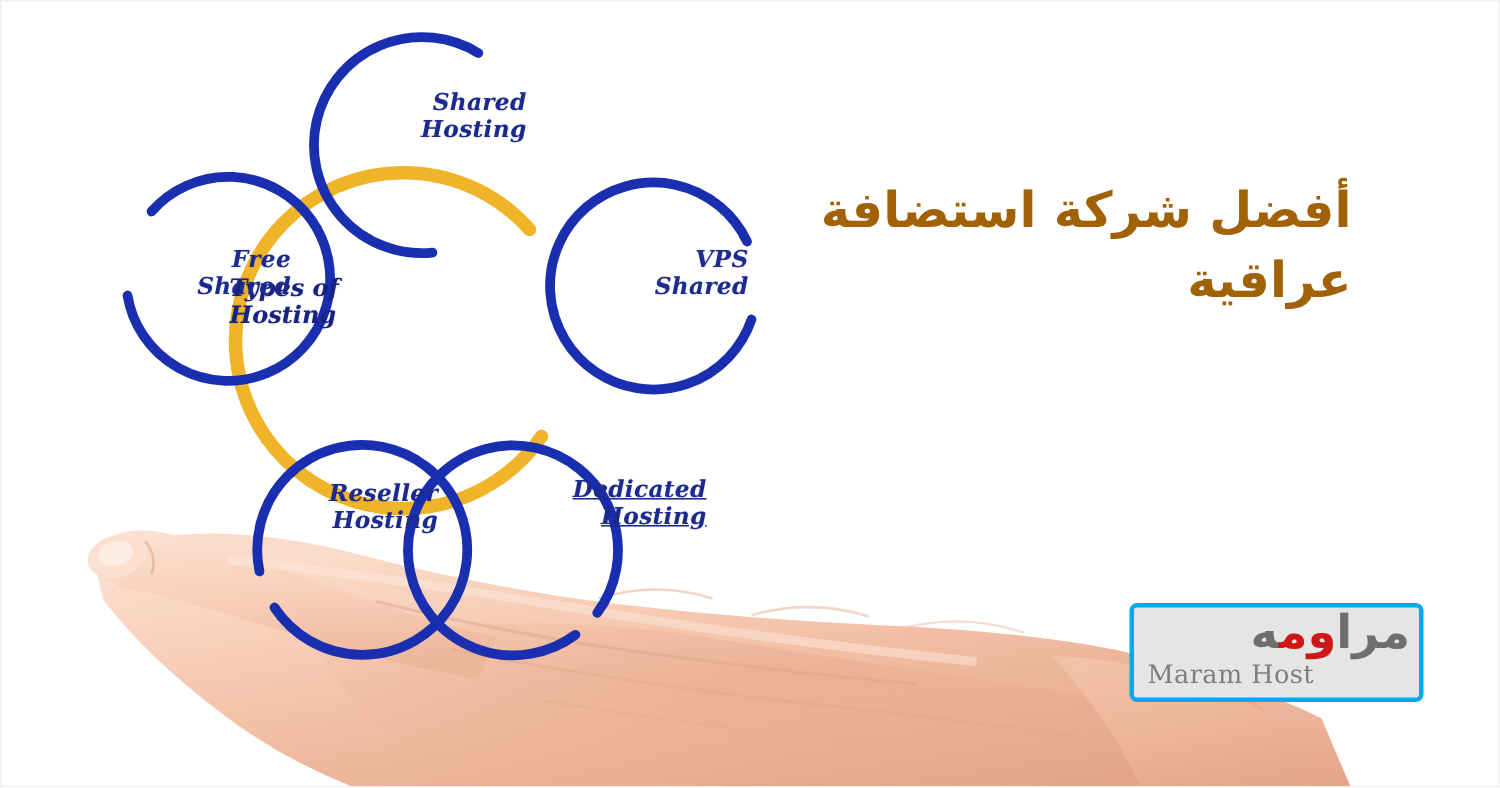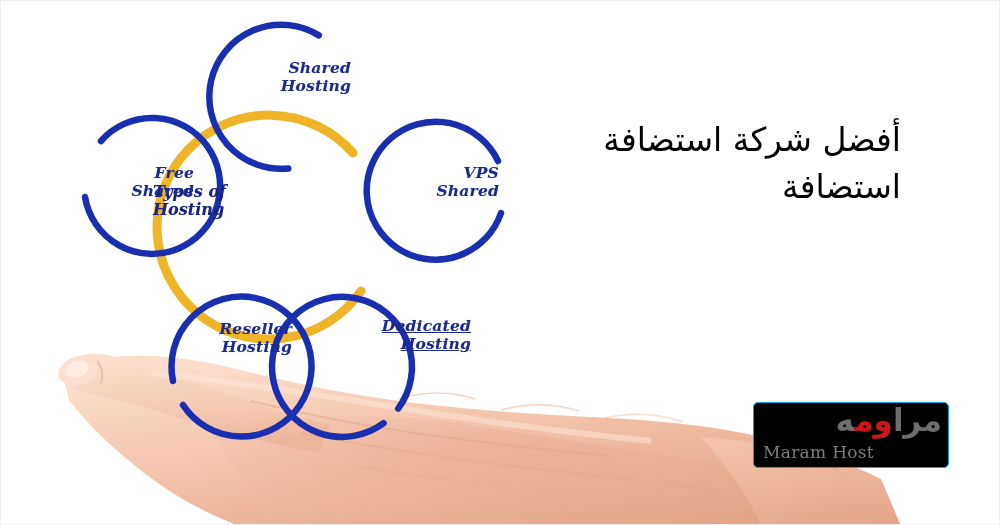--- a/index.html
+++ b/index.html
@@ -68,37 +68,37 @@
   }
 
   
   #headline {
     position: absolute;
     right: 98px;
     top: 116px;
     width: 420px;
     text-align: right;
     direction: rtl;
-    color: #000000;
+    color: #a16207;
     font-family: "DejaVu Sans", sans-serif;
-    font-weight: normal;
+    font-weight: bold;
     font-size: 33px;
     line-height: 1.42;
   }
 
   
   #logo {
     position: absolute;
     left: 752px;
     top: 401px;
     width: 196px;
     height: 66px;
-    border: 1px solid #0ea5e9;
+    border: 3px solid #0ea5e9;
     border-radius: 5px;
-    background: #000000;
+    background: #e5e5e5;
     box-sizing: border-box;
   }
   #logo-ar {
     position: absolute;
     right: 6px;
     top: 2px;
     direction: rtl;
     font-family: "DejaVu Sans", sans-serif;
     font-weight: bold;
     font-size: 31px;
@@ -245,21 +245,21 @@
 Shared</div>
 
   <div class="node-label small" style="left:166px; top:319px; width:125px;">Reseller
 Hosting</div>
 
   <div class="node-label small" style="left:338px; top:316px; width:132px;text-decoration:underline;">Dedicated
 Hosting</div>
 
   <div id="headline">
     <div>أفضل شركة استضافة</div>
-    <div>استضافة</div>
+    <div>عراقية</div>
   </div>
 
   <div id="logo">
     <div id="logo-ar"><span>مرا</span><span class="red">وم</span><span>ه</span></div>
     <div id="logo-en">Maram Host</div>
   </div>
 
 </div>
 
 </body></html>

